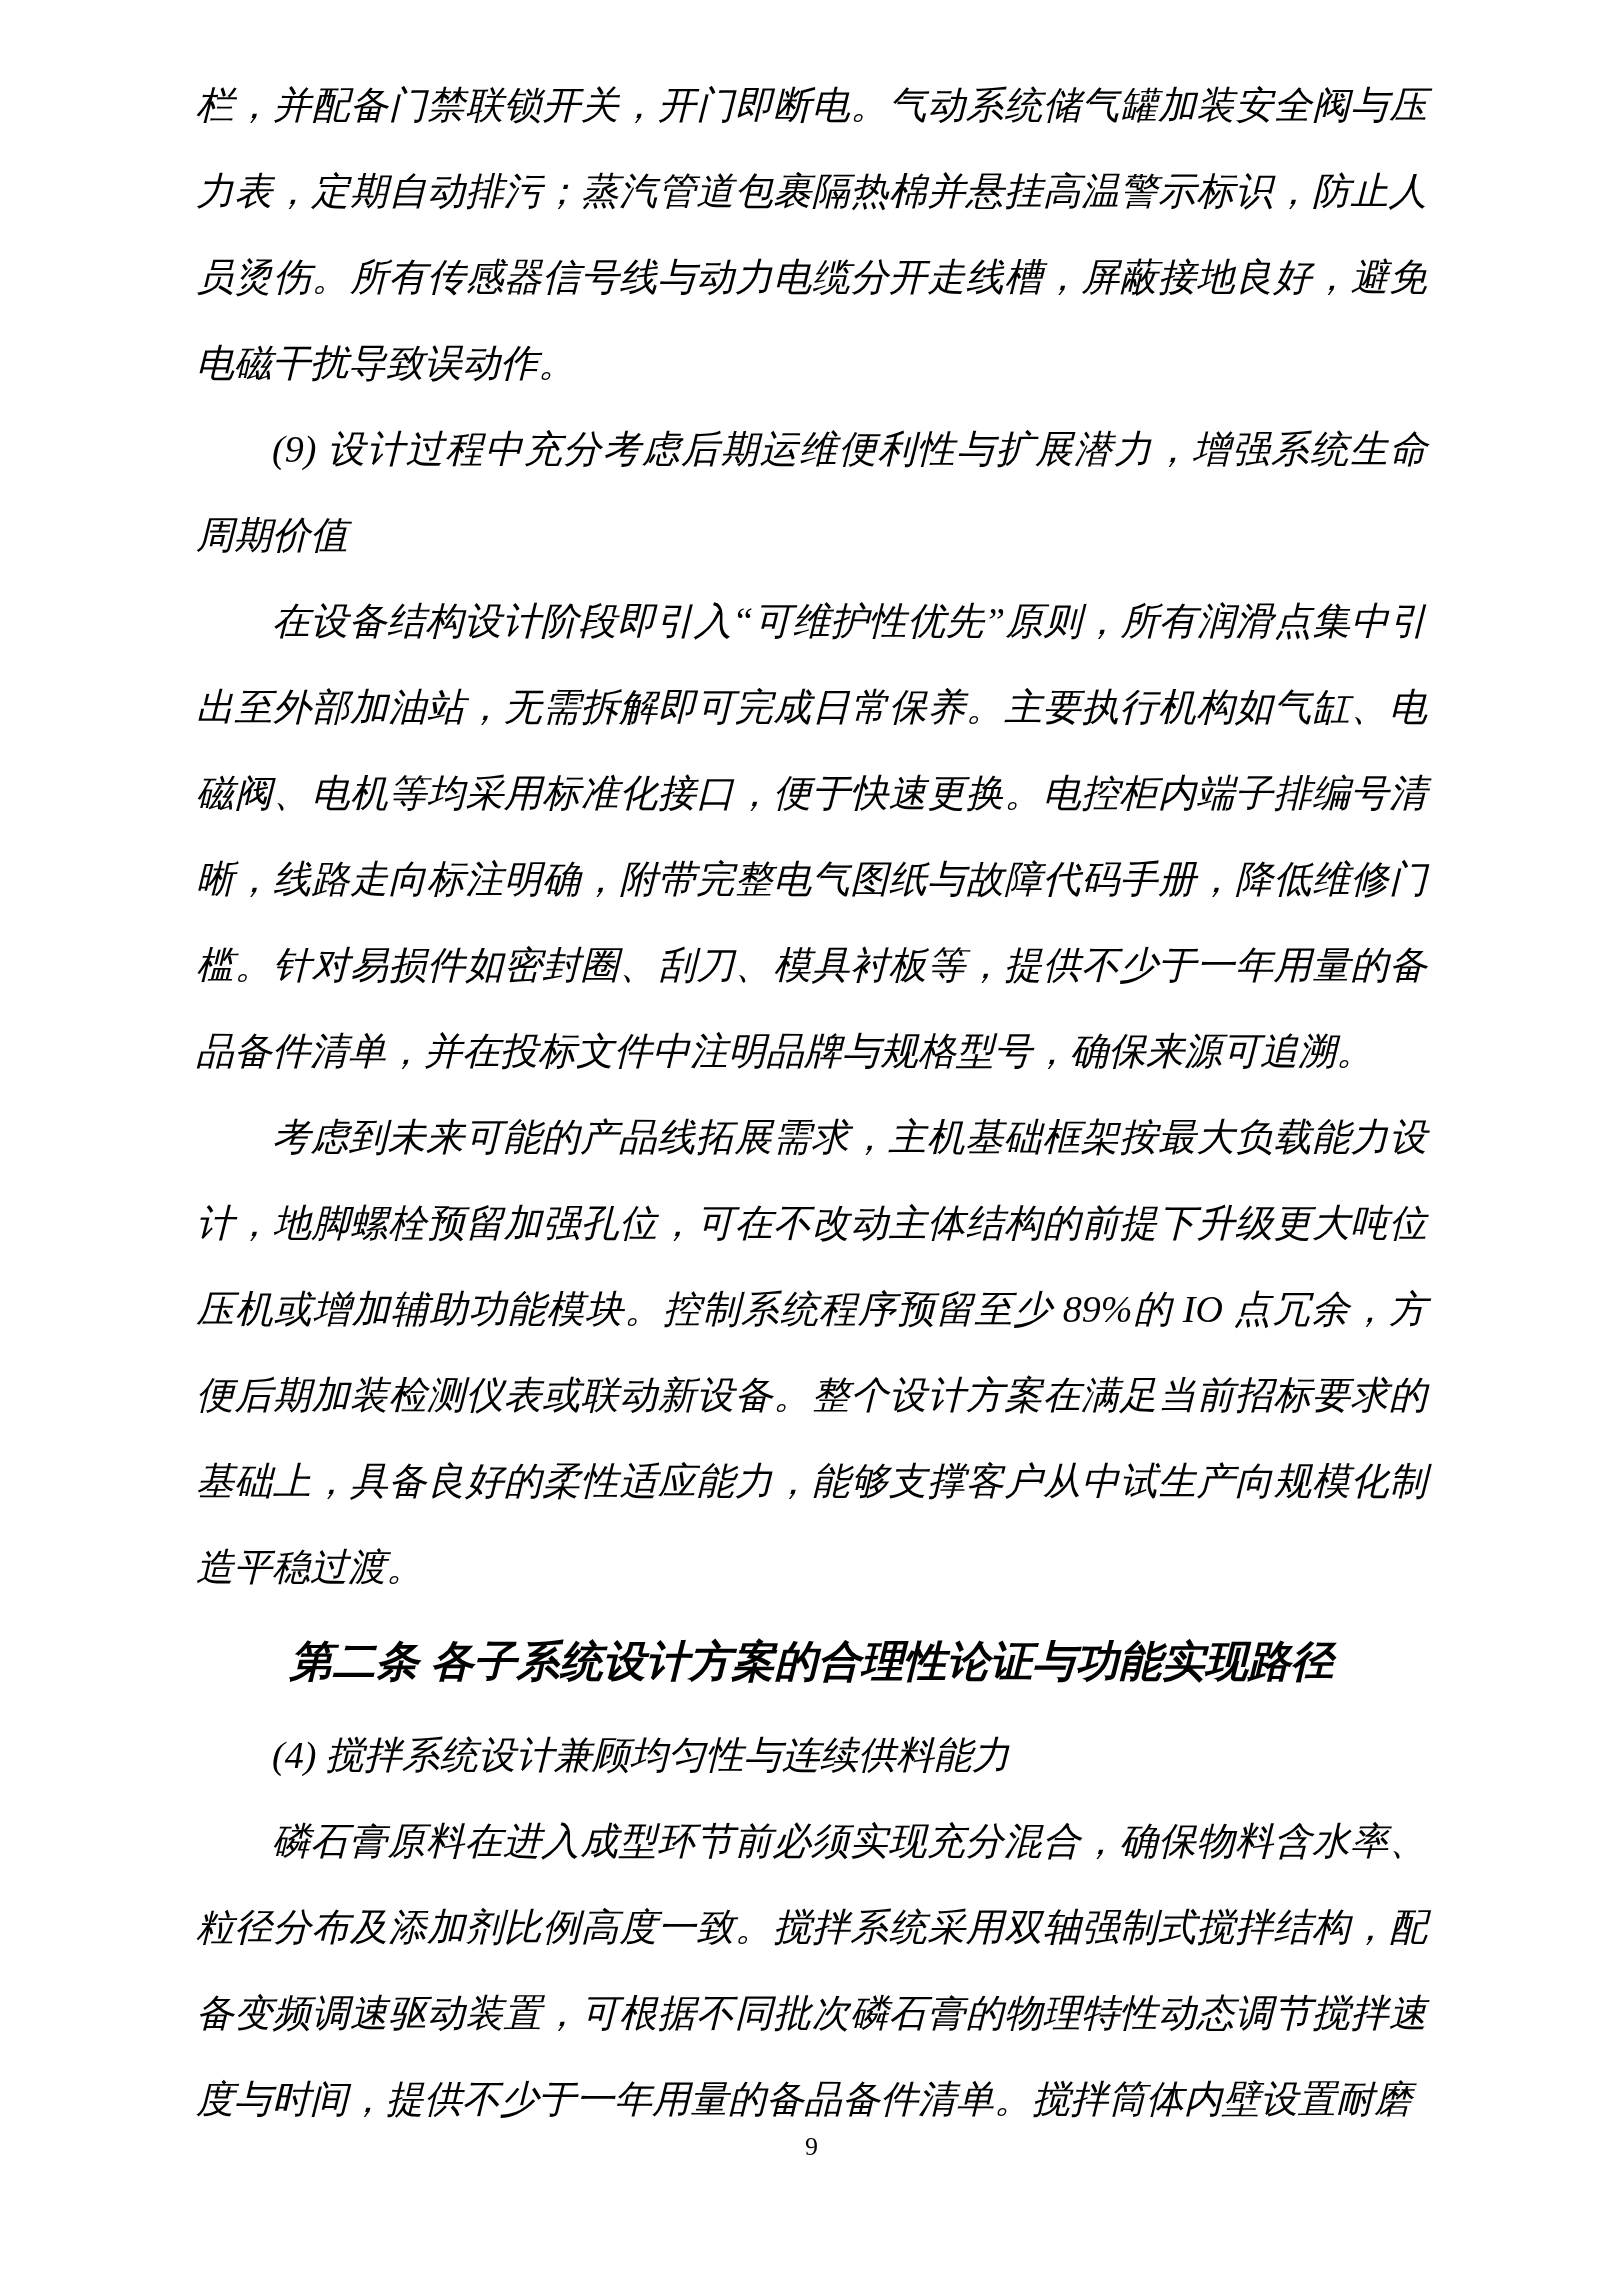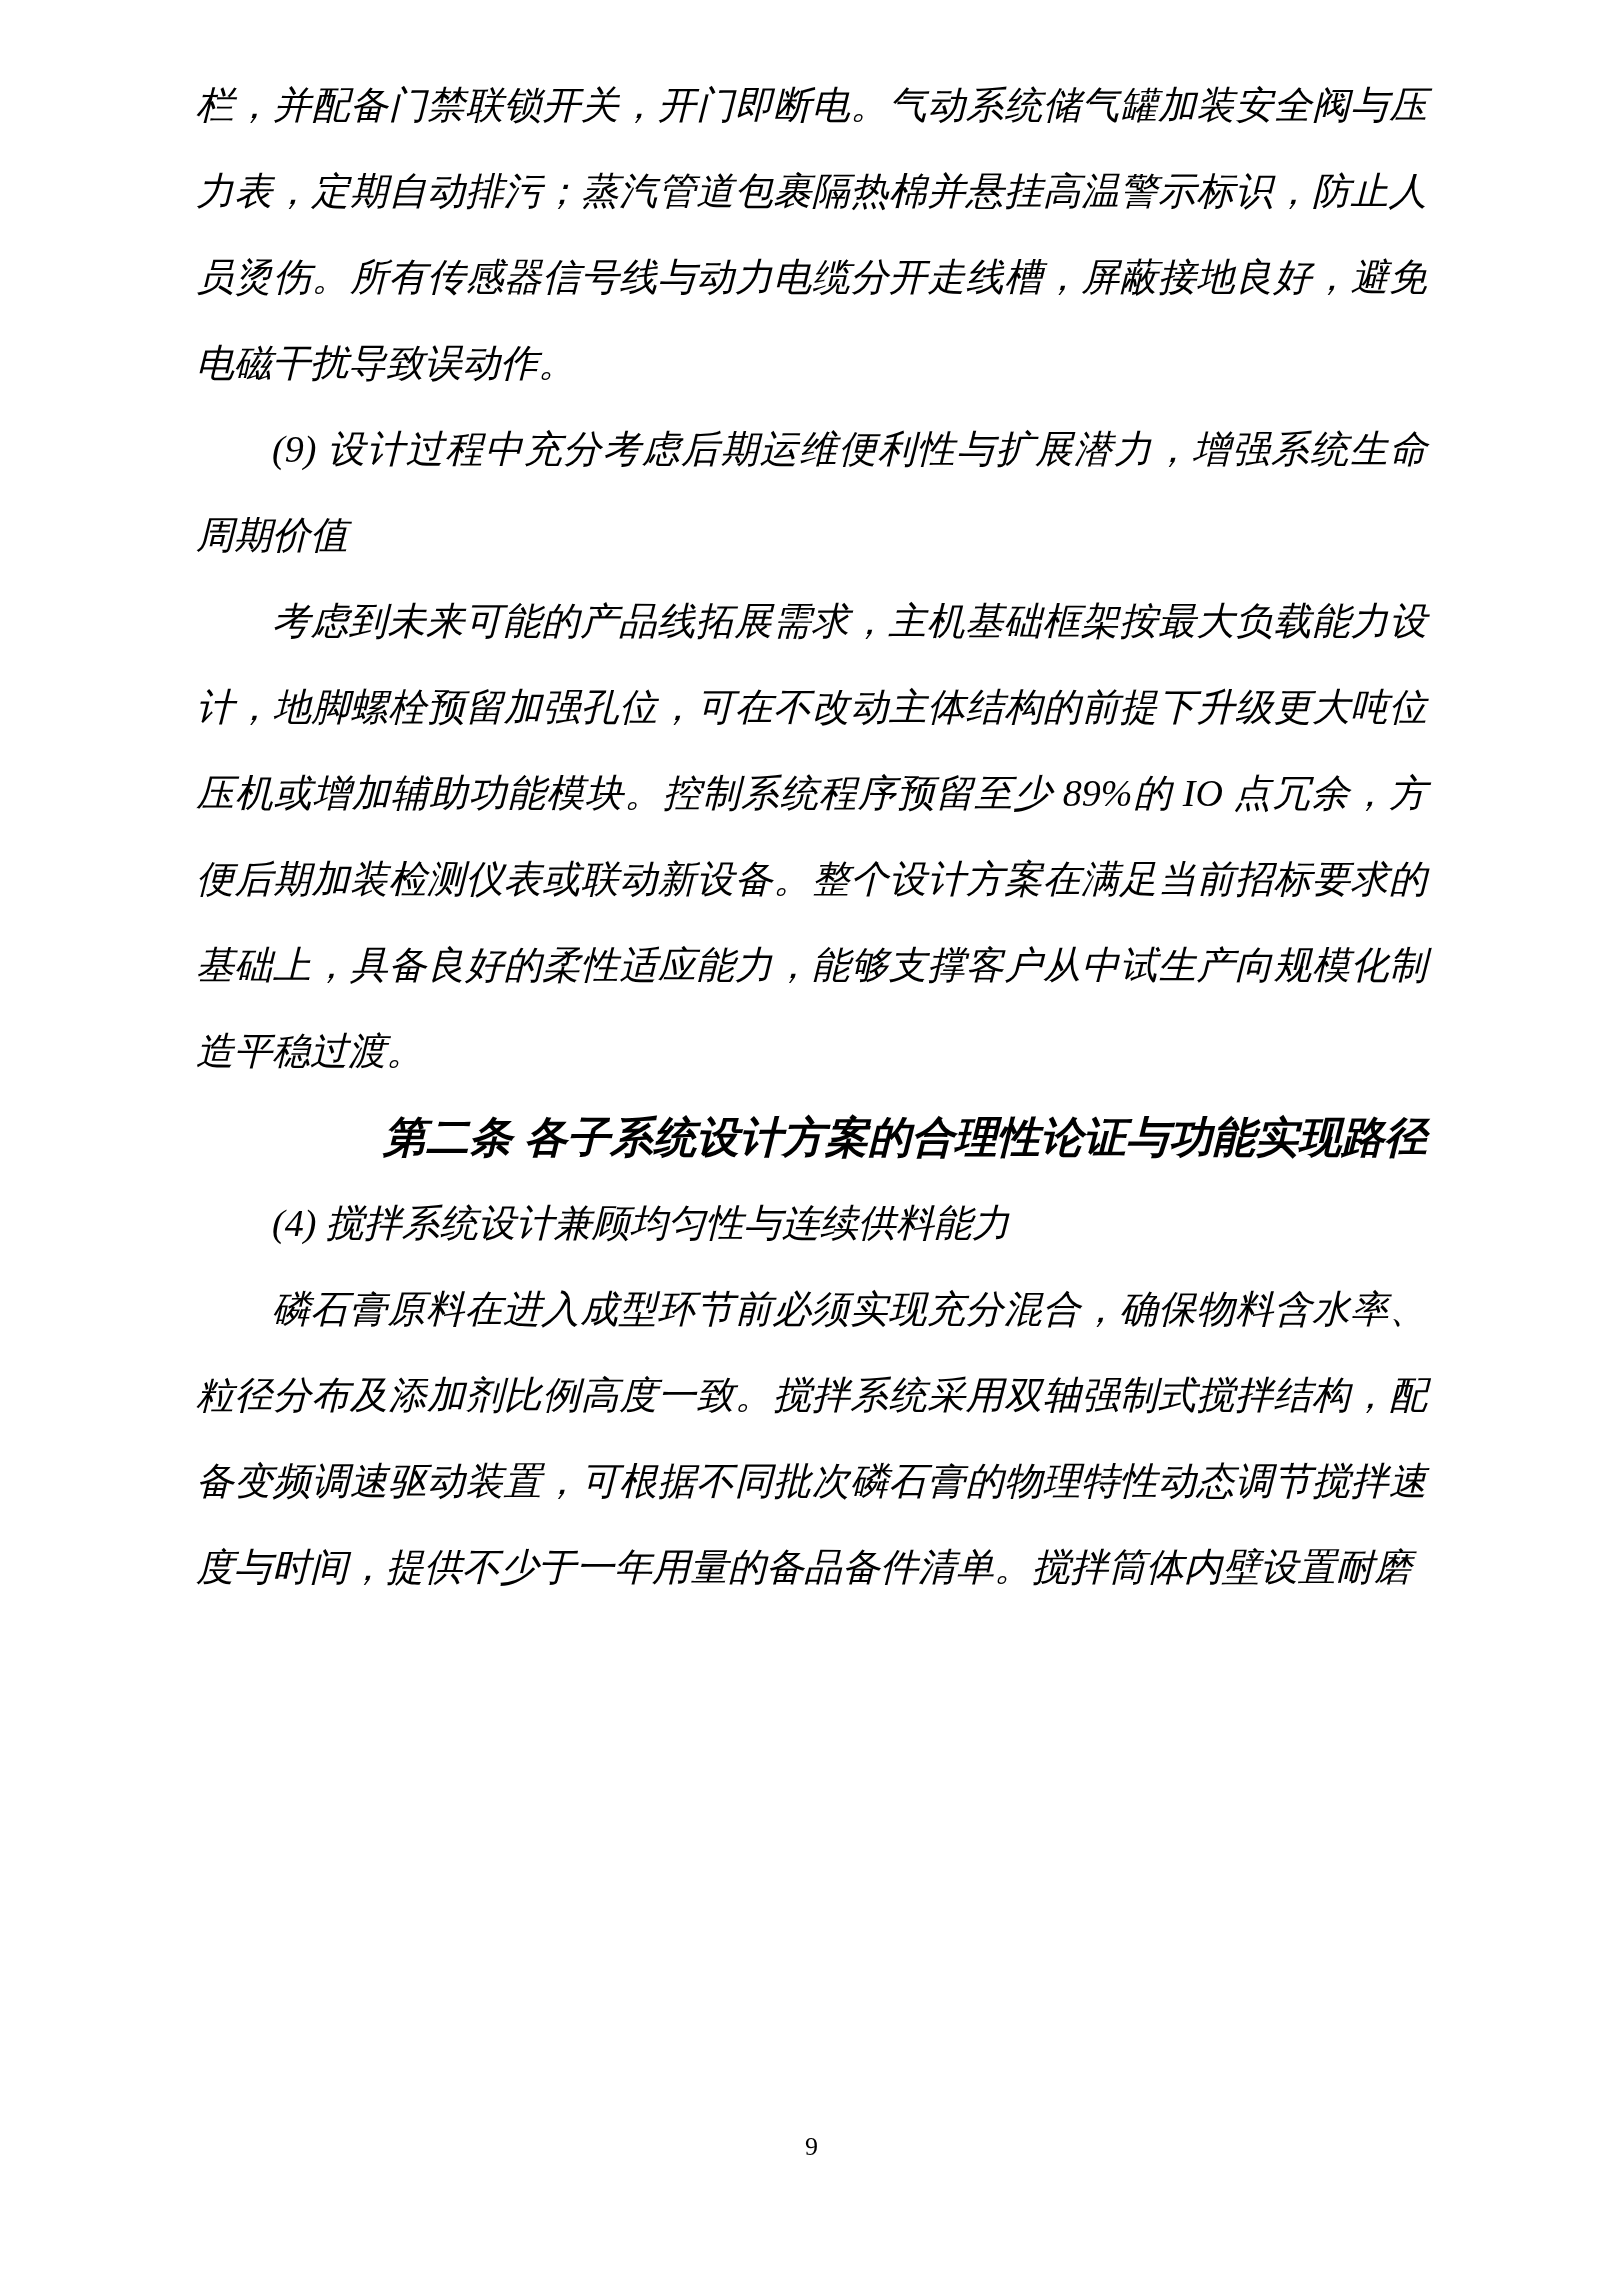--- a/index.html
+++ b/index.html
@@ -30,46 +30,47 @@
     font-size: 38px;
     line-height: 86px;
     text-align: justify;
     text-indent: 2em;
     word-break: break-all;
   }
   p.no-indent {
     text-indent: 0;
   }
   h2.section-heading {
-    margin: 0;
+    margin: 8px;
     font-size: 43px;
     line-height: 86px;
     font-weight: bold;
     font-family: "Liberation Sans", "DejaVu Sans", sans-serif;
     text-indent: 0;
-    text-align: right;
+    text-align: center;
   }
   .page-number {
     position: absolute;
     left: 0;
     right: 0;
     bottom: 134px;
     text-align: center;
     font-size: 26px;
     line-height: 29px;
     font-family: "Liberation Serif", "DejaVu Serif", serif;
   }
 </style>
 </head>
 <body>
 
 <div class="page">
   <div class="content">
     <p class="body-par no-indent">栏，并配备门禁联锁开关，开门即断电。气动系统储气罐加装安全阀与压力表，定期自动排污；蒸汽管道包裹隔热棉并悬挂高温警示标识，防止人员烫伤。所有传感器信号线与动力电缆分开走线槽，屏蔽接地良好，避免电磁干扰导致误动作。</p>
     <p class="body-par">(9) 设计过程中充分考虑后期运维便利性与扩展潜力，增强系统生命周期价值</p>
+    <p class="body-par">在设备结构设计阶段即引入“可维护性优先”原则，所有润滑点集中引出至外部加油站，无需拆解即可完成日常保养。主要执行机构如气缸、电磁阀、电机等均采用标准化接口，便于快速更换。电控柜内端子排编号清晰，线路走向标注明确，附带完整电气图纸与故障代码手册，降低维修门槛。针对易损件如密封圈、刮刀、模具衬板等，提供不少于一年用量的备品备件清单，并在投标文件中注明品牌与规格型号，确保来源可追溯。</p>
     <p class="body-par">考虑到未来可能的产品线拓展需求，主机基础框架按最大负载能力设计，地脚螺栓预留加强孔位，可在不改动主体结构的前提下升级更大吨位压机或增加辅助功能模块。控制系统程序预留至少 89%的 IO 点冗余，方便后期加装检测仪表或联动新设备。整个设计方案在满足当前招标要求的基础上，具备良好的柔性适应能力，能够支撑客户从中试生产向规模化制造平稳过渡。</p>
     <h2 class="section-heading">第二条 各子系统设计方案的合理性论证与功能实现路径</h2>
     <p class="body-par">(4) 搅拌系统设计兼顾均匀性与连续供料能力</p>
     <p class="body-par">磷石膏原料在进入成型环节前必须实现充分混合，确保物料含水率、粒径分布及添加剂比例高度一致。搅拌系统采用双轴强制式搅拌结构，配备变频调速驱动装置，可根据不同批次磷石膏的物理特性动态调节搅拌速度与时间，提供不少于一年用量的备品备件清单。搅拌筒体内壁设置耐磨</p>
   </div>
   <div class="page-number">9</div>
 </div>
 
 
 </body></html>

